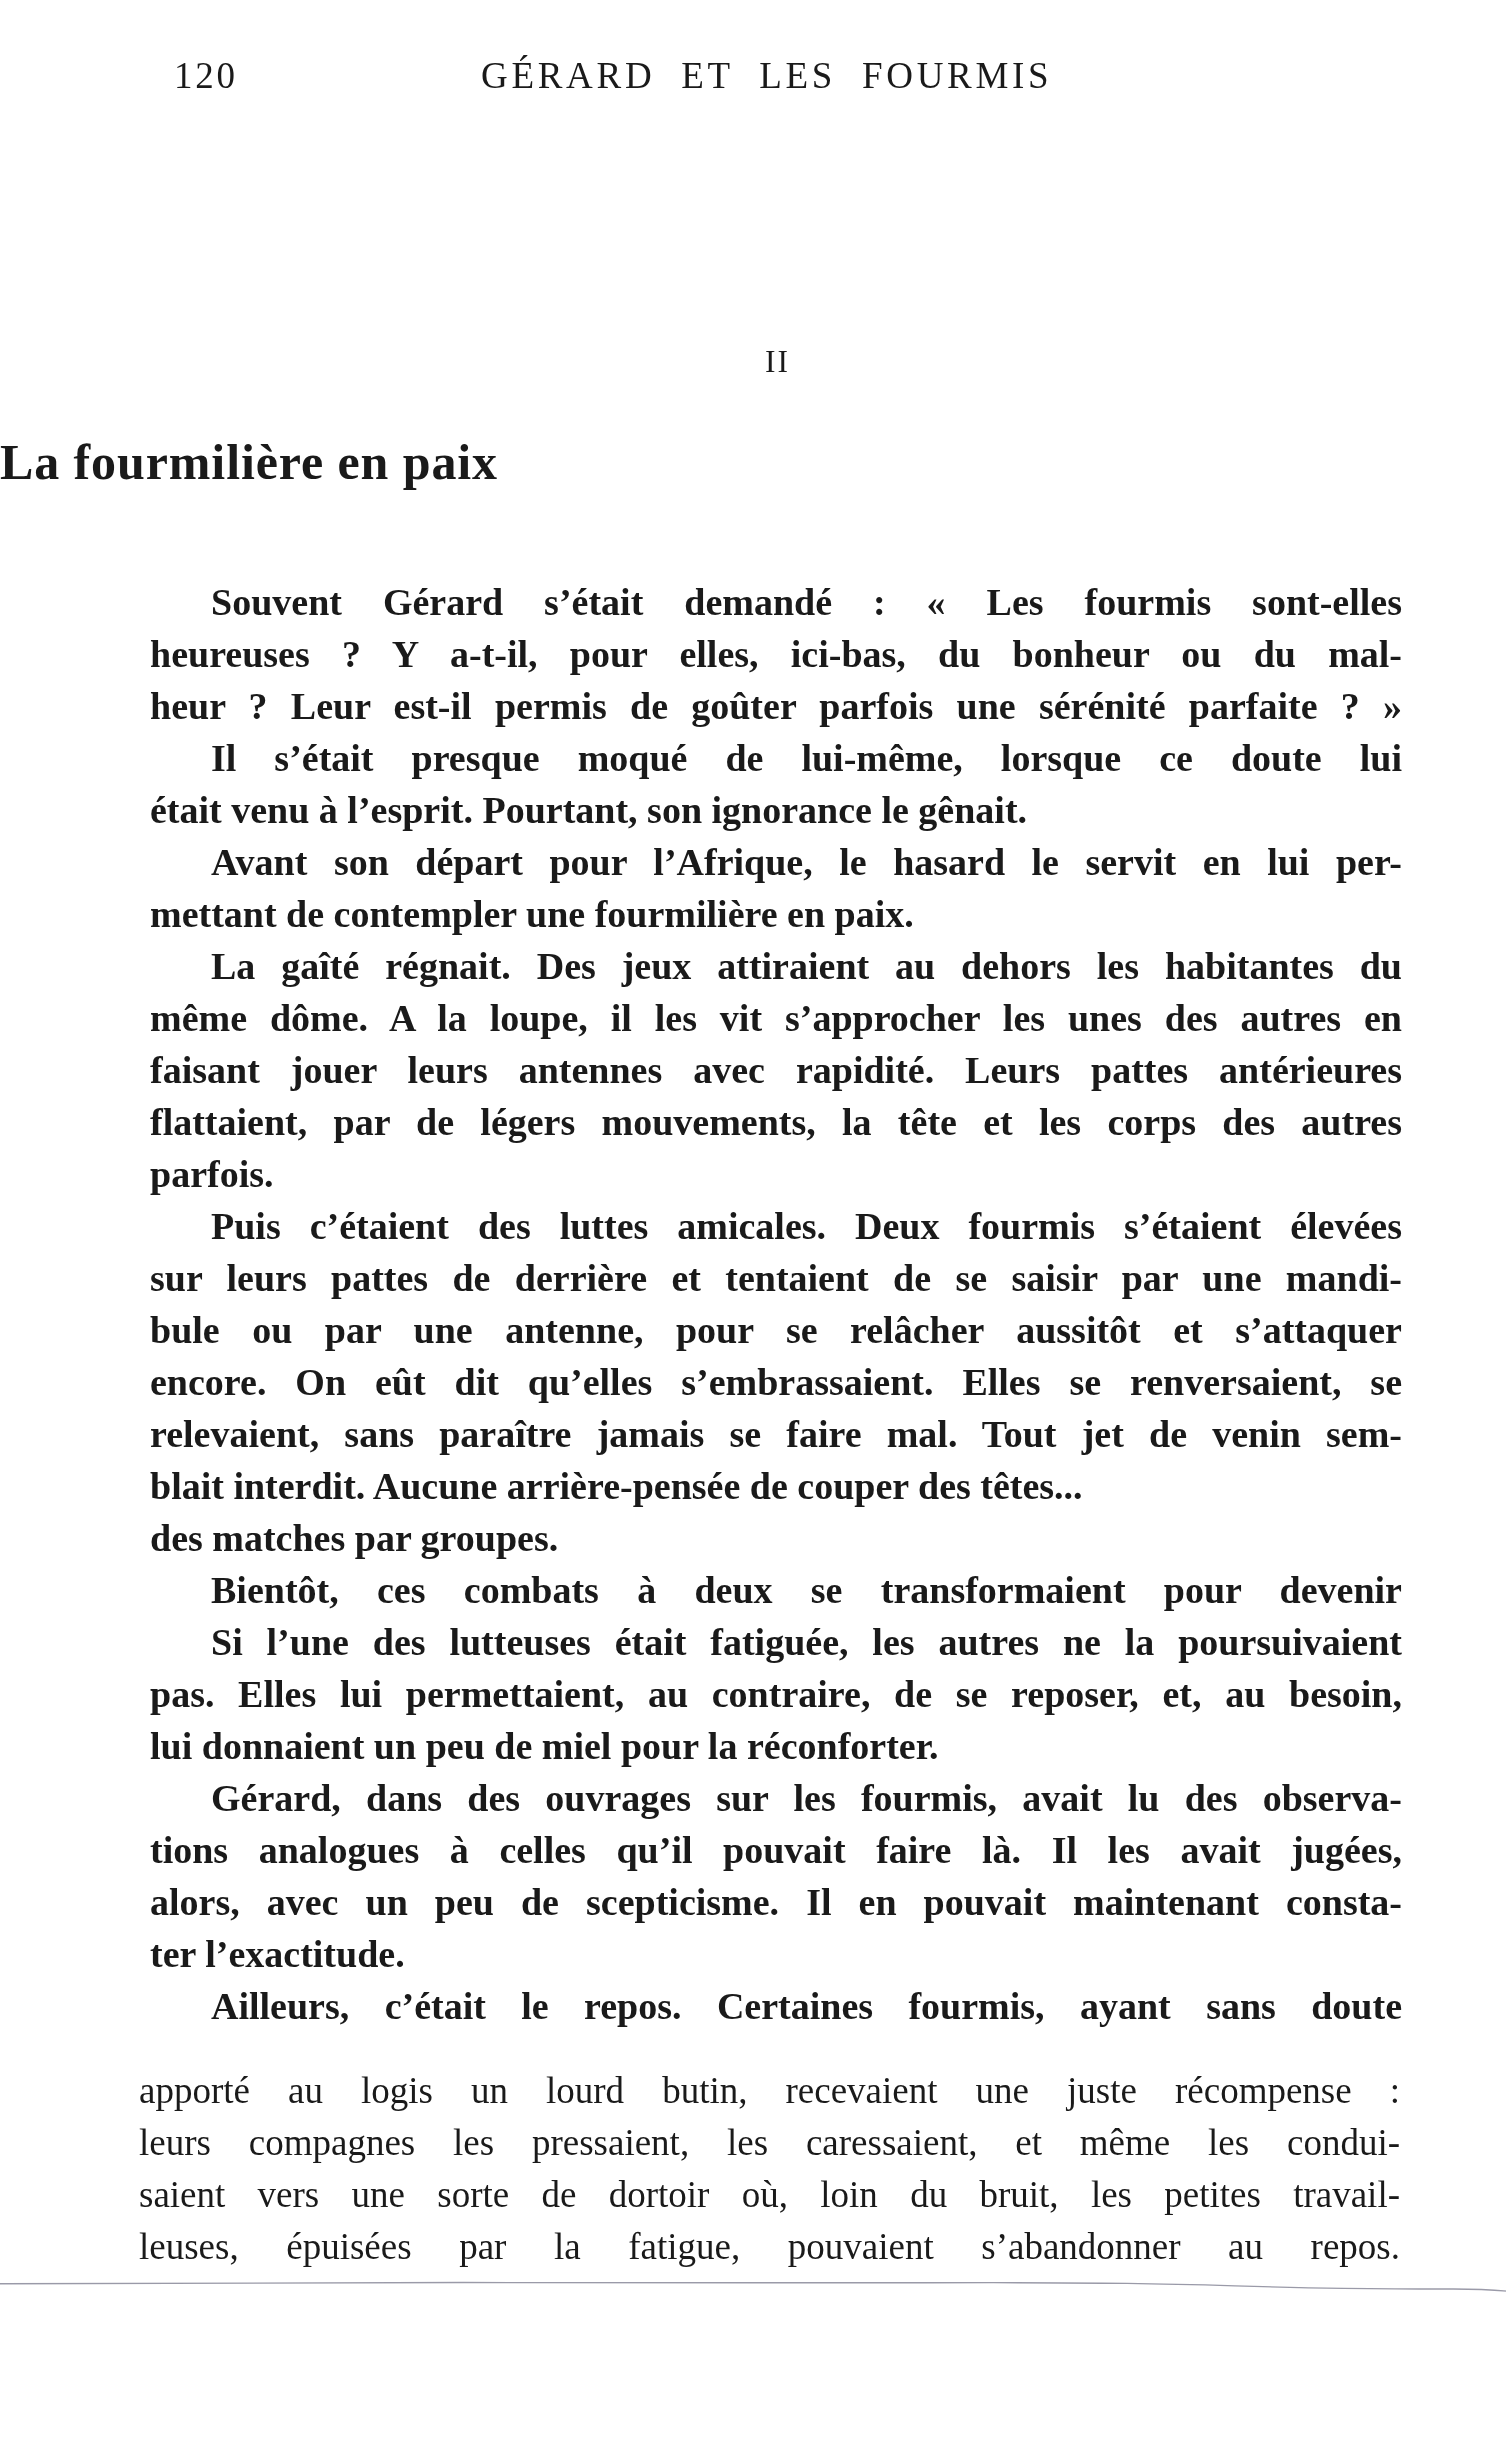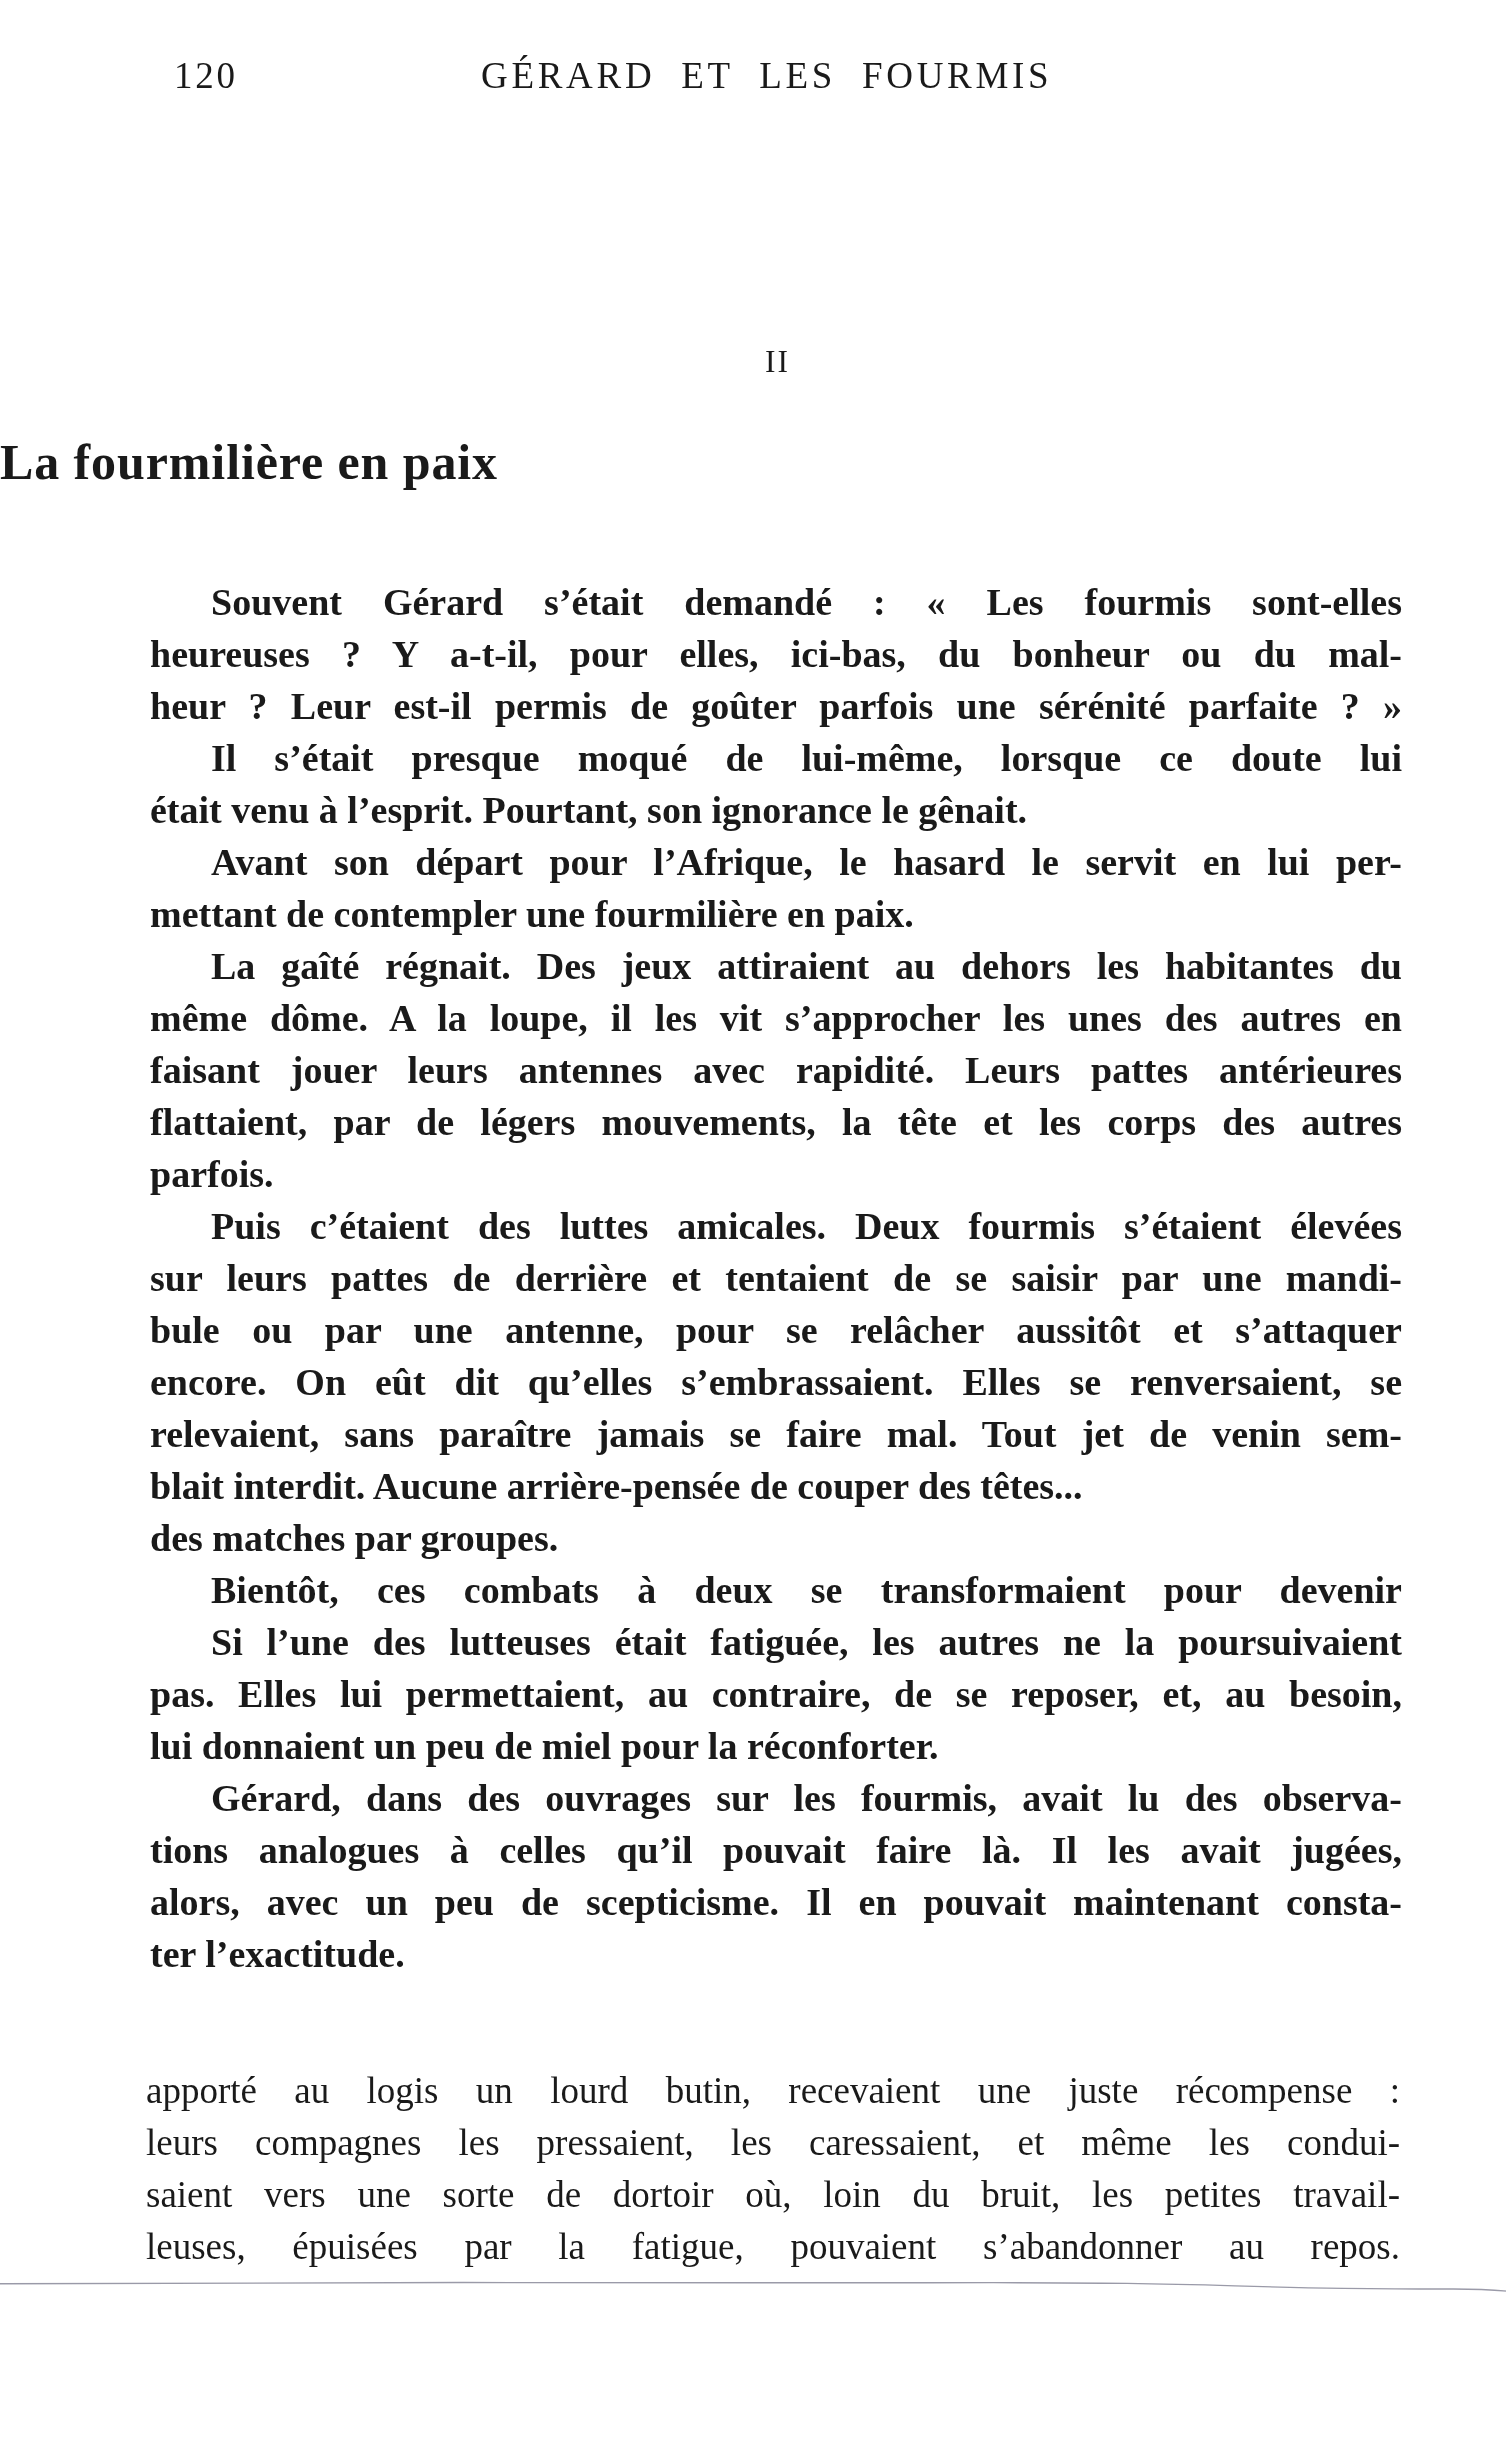--- a/index.html
+++ b/index.html
@@ -26,21 +26,21 @@
       position: absolute; left: 150px; width: 1252px;
       font-size: 38px; line-height: 52px;
     }
     .block-1 { top: 576px; font-weight: bold; }
     .block-2 { top: 2065px; left: 139px; width: 1261px; font-size: 37px; line-height: 52px; }
     .line {
       display: block; height: 52px; white-space: nowrap;
       text-align: justify; text-align-last: justify;
       overflow: hidden;
     }
-    .block-2 .line { height: 52px; margin-left: 7px; }
+    .block-2 .line { height: 52px; }
     .line.last { text-align-last: left; }
     .line.indent { padding-left: 61px; }
     .cut-edge {
       position: absolute; left: 0; top: 2280px; width: 1507px; height: 13px;
     }
     .cut-edge svg { display: block; }
   </style>
 </head>
 <body>
 
@@ -73,20 +73,21 @@
     <span class="line last">blait interdit. Aucune arrière-pensée de couper des têtes...</span>
     <span class="line last">des matches par groupes.</span>
     <span class="line indent">Bientôt, ces combats à deux se transformaient pour devenir</span>
     <span class="line indent">Si l’une des lutteuses était fatiguée, les autres ne la poursuivaient</span>
     <span class="line">pas. Elles lui permettaient, au contraire, de se reposer, et, au besoin,</span>
     <span class="line last">lui donnaient un peu de miel pour la réconforter.</span>
     <span class="line indent">Gérard, dans des ouvrages sur les fourmis, avait lu des observa-</span>
     <span class="line">tions analogues à celles qu’il pouvait faire là. Il les avait jugées,</span>
     <span class="line">alors, avec un peu de scepticisme. Il en pouvait maintenant consta-</span>
     <span class="line last">ter l’exactitude.</span>
+    <span class="line indent">Ailleurs, c’était le repos. Certaines fourmis, ayant sans doute</span>
   </div>
 <div class="text-block block-2" id="block-cont">
     <span class="line">apporté au logis un lourd butin, recevaient une juste récompense :</span>
     <span class="line">leurs compagnes les pressaient, les caressaient, et même les condui-</span>
     <span class="line">saient vers une sorte de dortoir où, loin du bruit, les petites travail-</span>
     <span class="line">leuses, épuisées par la fatigue, pouvaient s’abandonner au repos.</span>
   </div>
 
 <div class="cut-edge">
   <svg width="1507" height="13" viewBox="0 0 1627 14">

